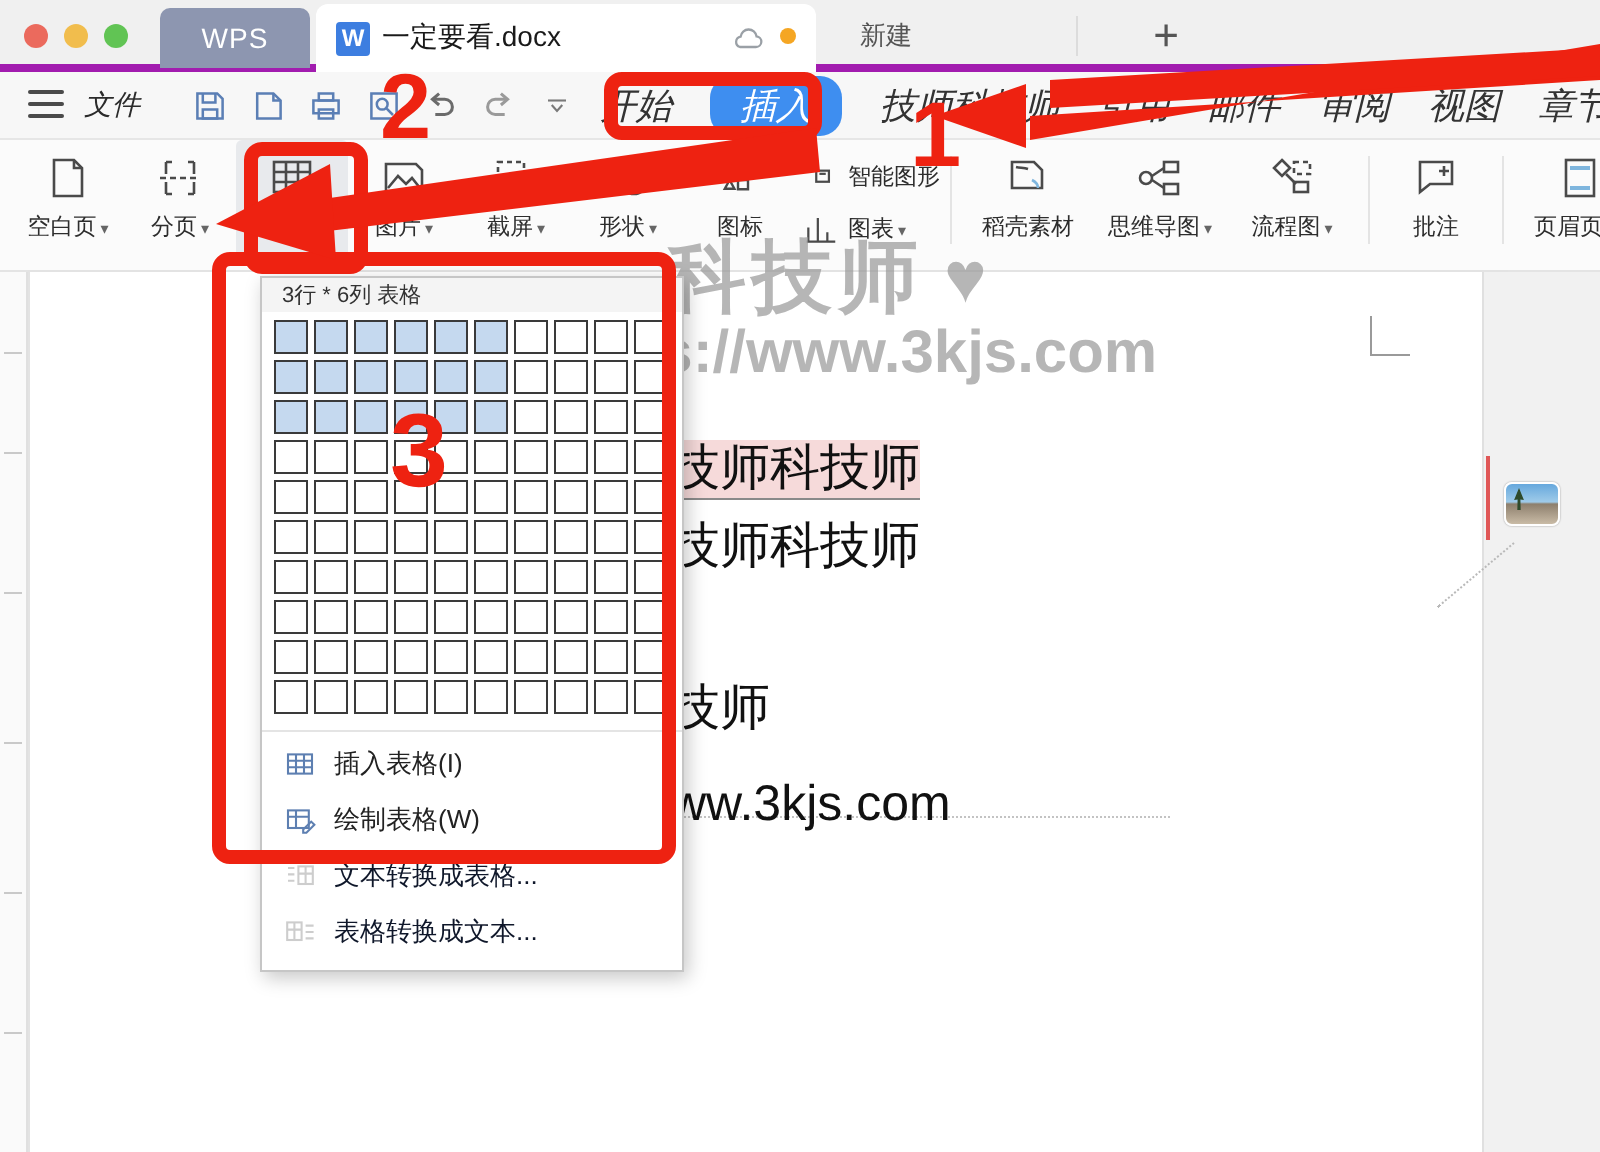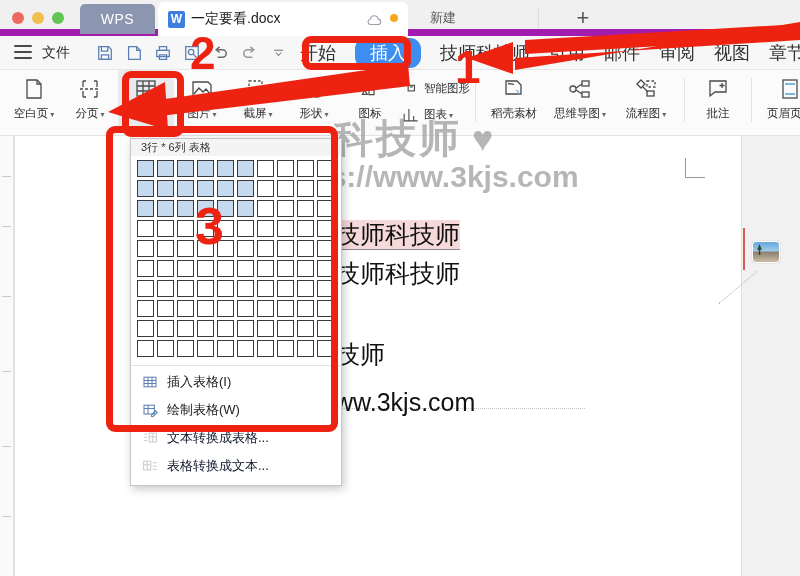--- a/index.html
+++ b/index.html
@@ -14,21 +14,21 @@
     width: 800px; height: 576px;
     background: #f2f2f2;
     overflow: hidden;
   }
 
   
   .titlebar {
     position: absolute; left: 0; top: 0;
     width: 800px; height: 36px;
     background: #f0f0f0;
-    border-bottom: 7px solid #a21caf;
+    border-bottom: 4px solid #a21caf;
   }
   .traffic {
     position: absolute; left: 12px; top: 12px;
     display: flex; gap: 8px;
   }
   .dot { width: 12px; height: 12px; border-radius: 50%; }
   .dot.red { background: #eb6a5d; }
   .dot.yellow { background: #f1bd4d; }
   .dot.green { background: #61c454; }
 
@@ -90,20 +90,21 @@
     font-size: 22px; color: #555;
     display: flex; align-items: center; justify-content: center;
   }
 
   
   .ribbonbar {
     position: absolute; left: 0; top: 36px;
     width: 800px; height: 34px;
     background: #f7f7f7;
     border-bottom: 1px solid #e6e6e6;
+    font-style: italic;
   }
   .hamburger {
     position: absolute; left: 14px; top: 9px;
     width: 18px; height: 14px;
   }
   .hamburger span {
     display: block; height: 2px; background: #4a4a4a;
     margin-bottom: 4px; border-radius: 1px;
   }
   .file-menu {

